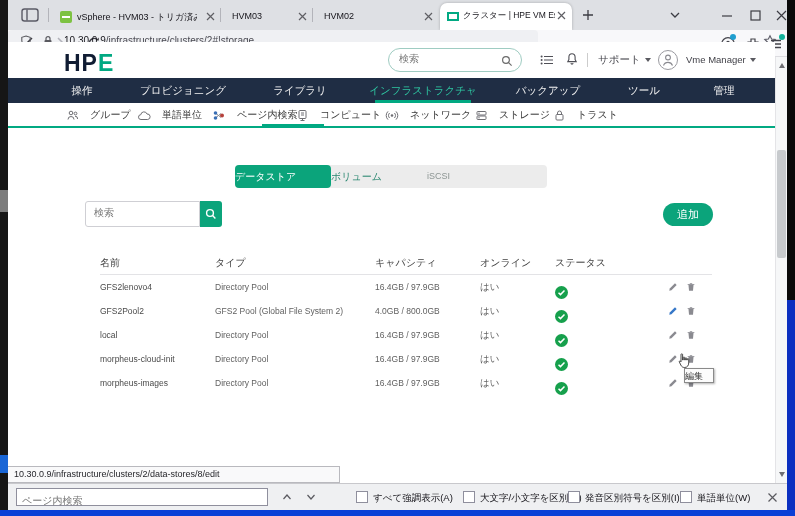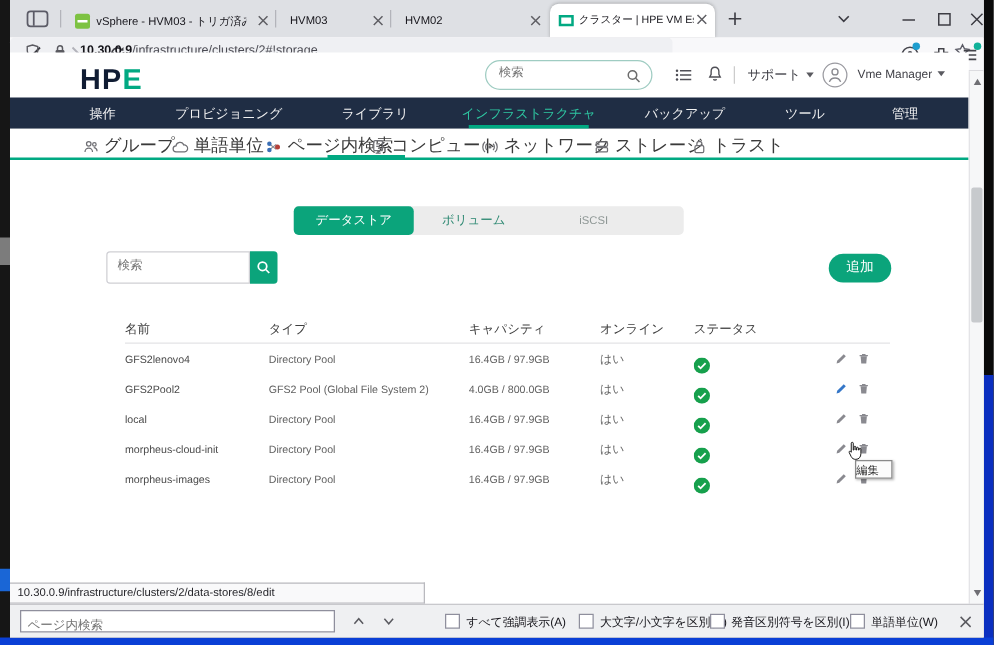--- a/index.html
+++ b/index.html
@@ -29,47 +29,47 @@
   .favicon-vs::after{content:"";position:absolute;left:2px;top:5px;width:8px;height:2px;background:#fff}
   .favicon-hpe{width:12px;height:9px;border:2px solid #01a982;background:#fff}
   .newtab{left:572px;top:7px;width:16px;height:16px;color:#3c3c43}
   .winctl{top:8px;width:14px;height:14px;color:#3c3c43}
 
   .urlrow{left:0;top:30px;width:779px;height:27px;background:#f8f8fa;border-bottom:1px solid #dcdce0}
   .navbtn{top:35px;width:16px;height:16px;color:#3c3c43}
   .navbtn.disabled{color:#b2b2ba}
   .urlpill{left:122px;top:33px;width:530px;height:22px;background:#eff0f3;border-radius:4px}
   .urlpill .txt{position:absolute;left:56px;top:5px;font-size:10px;color:#15141a;white-space:nowrap}
-  .urlpill .txt b{font-weight:bold}
+  .urlpill .txt b{font-weight:normal}
   .urlpill .txt span{color:#4a4a52}
 
   
   .content{left:0;top:42px;width:767px;height:426px;background:#fff;overflow:hidden}
   .logo{left:56px;top:8px;font-size:23px;font-weight:bold;letter-spacing:1px;color:#101c33}
   .logo em{font-style:normal;color:#01a982}
   .gsearch{left:380px;top:6px;width:134px;height:24px;border:1px solid #9fccc2;border-radius:12px;background:#fff}
   .gsearch input{position:absolute;left:10px;top:4px;width:100px;border:none;outline:none;background:transparent;font-size:10px;color:#555;font-family:inherit}
   .hicon{color:#4f4f56}
   .hsep{left:579px;top:11px;width:1px;height:14px;background:#ccc}
   .htext{font-size:10.5px;color:#3f3f46}
   .caret{display:inline-block;width:0;height:0;border-left:3.5px solid transparent;border-right:3.5px solid transparent;border-top:4px solid #5a5a60;margin-left:4px;vertical-align:middle}
   .avatar{left:650px;top:8px;width:20px;height:20px;border-radius:50%;border:1px solid #9a9aa0;color:#8a8a90;background:#fff}
 
   .navbar{left:0;top:36px;width:767px;height:25px;background:#1f2d44}
   .navitem{top:6px;transform:translateX(-50%);font-size:10.5px;color:#f2f2f2;white-space:nowrap}
   .navitem.active{color:#2ec7a2}
   .nav-underline{left:367px;top:22px;width:96px;height:3px;background:#01a982}
 
   .subnav{left:0;top:61px;width:767px;height:25px;background:#fff;border-bottom:2px solid #01a982}
-  .subitem{top:5px;font-size:14px;color:#3a3a3a;white-space:nowrap;display:flex;align-items:center;gap:4px}
+  .subitem{top:5px;font-size:10px;color:#3a3a3a;white-space:nowrap;display:flex;align-items:flex-end;gap:11px}
   .subitem .si{color:#6f6f74}
   .sub-underline{left:254px;top:82px;width:62px;height:4px;background:#01a982}
 
   .viewtabs{left:227px;top:123px;width:312px;height:23px;background:#ececec;border-radius:4px;display:flex}
-  .vtab{width:96px;line-height:23px;text-align:center;font-size:10px;color:#2a8770}
+  .vtab{width:96px;line-height:23px;text-align:left;font-size:10px;color:#2a8770}
   .vtab.active{background:#0ba47b;color:#fff;border-radius:4px}
   .vtab.dim{color:#8d9694;font-size:9px}
 
   .tsearch{left:77px;top:159px;width:115px;height:26px;border:1px solid #cfcfd4;border-radius:3px 0 0 3px;background:#fff}
   .tsearch input{position:absolute;left:8px;top:5px;width:98px;border:none;outline:none;font-size:10px;color:#555;background:transparent;font-family:inherit}
   .tsearch-btn{left:192px;top:159px;width:22px;height:26px;background:#0ba47b;border-radius:0 3px 3px 0;color:#fff}
   .addbtn{left:655px;top:161px;width:50px;height:23px;background:#0ba47b;border-radius:16px;color:#fff;font-size:11px;text-align:center;line-height:23px}
 
   .table{left:92px;top:209px;width:612px}
   .thead{display:flex;height:24px;align-items:center;border-bottom:1px solid #e3e3e6;font-size:10px;color:#3f3f3f}

